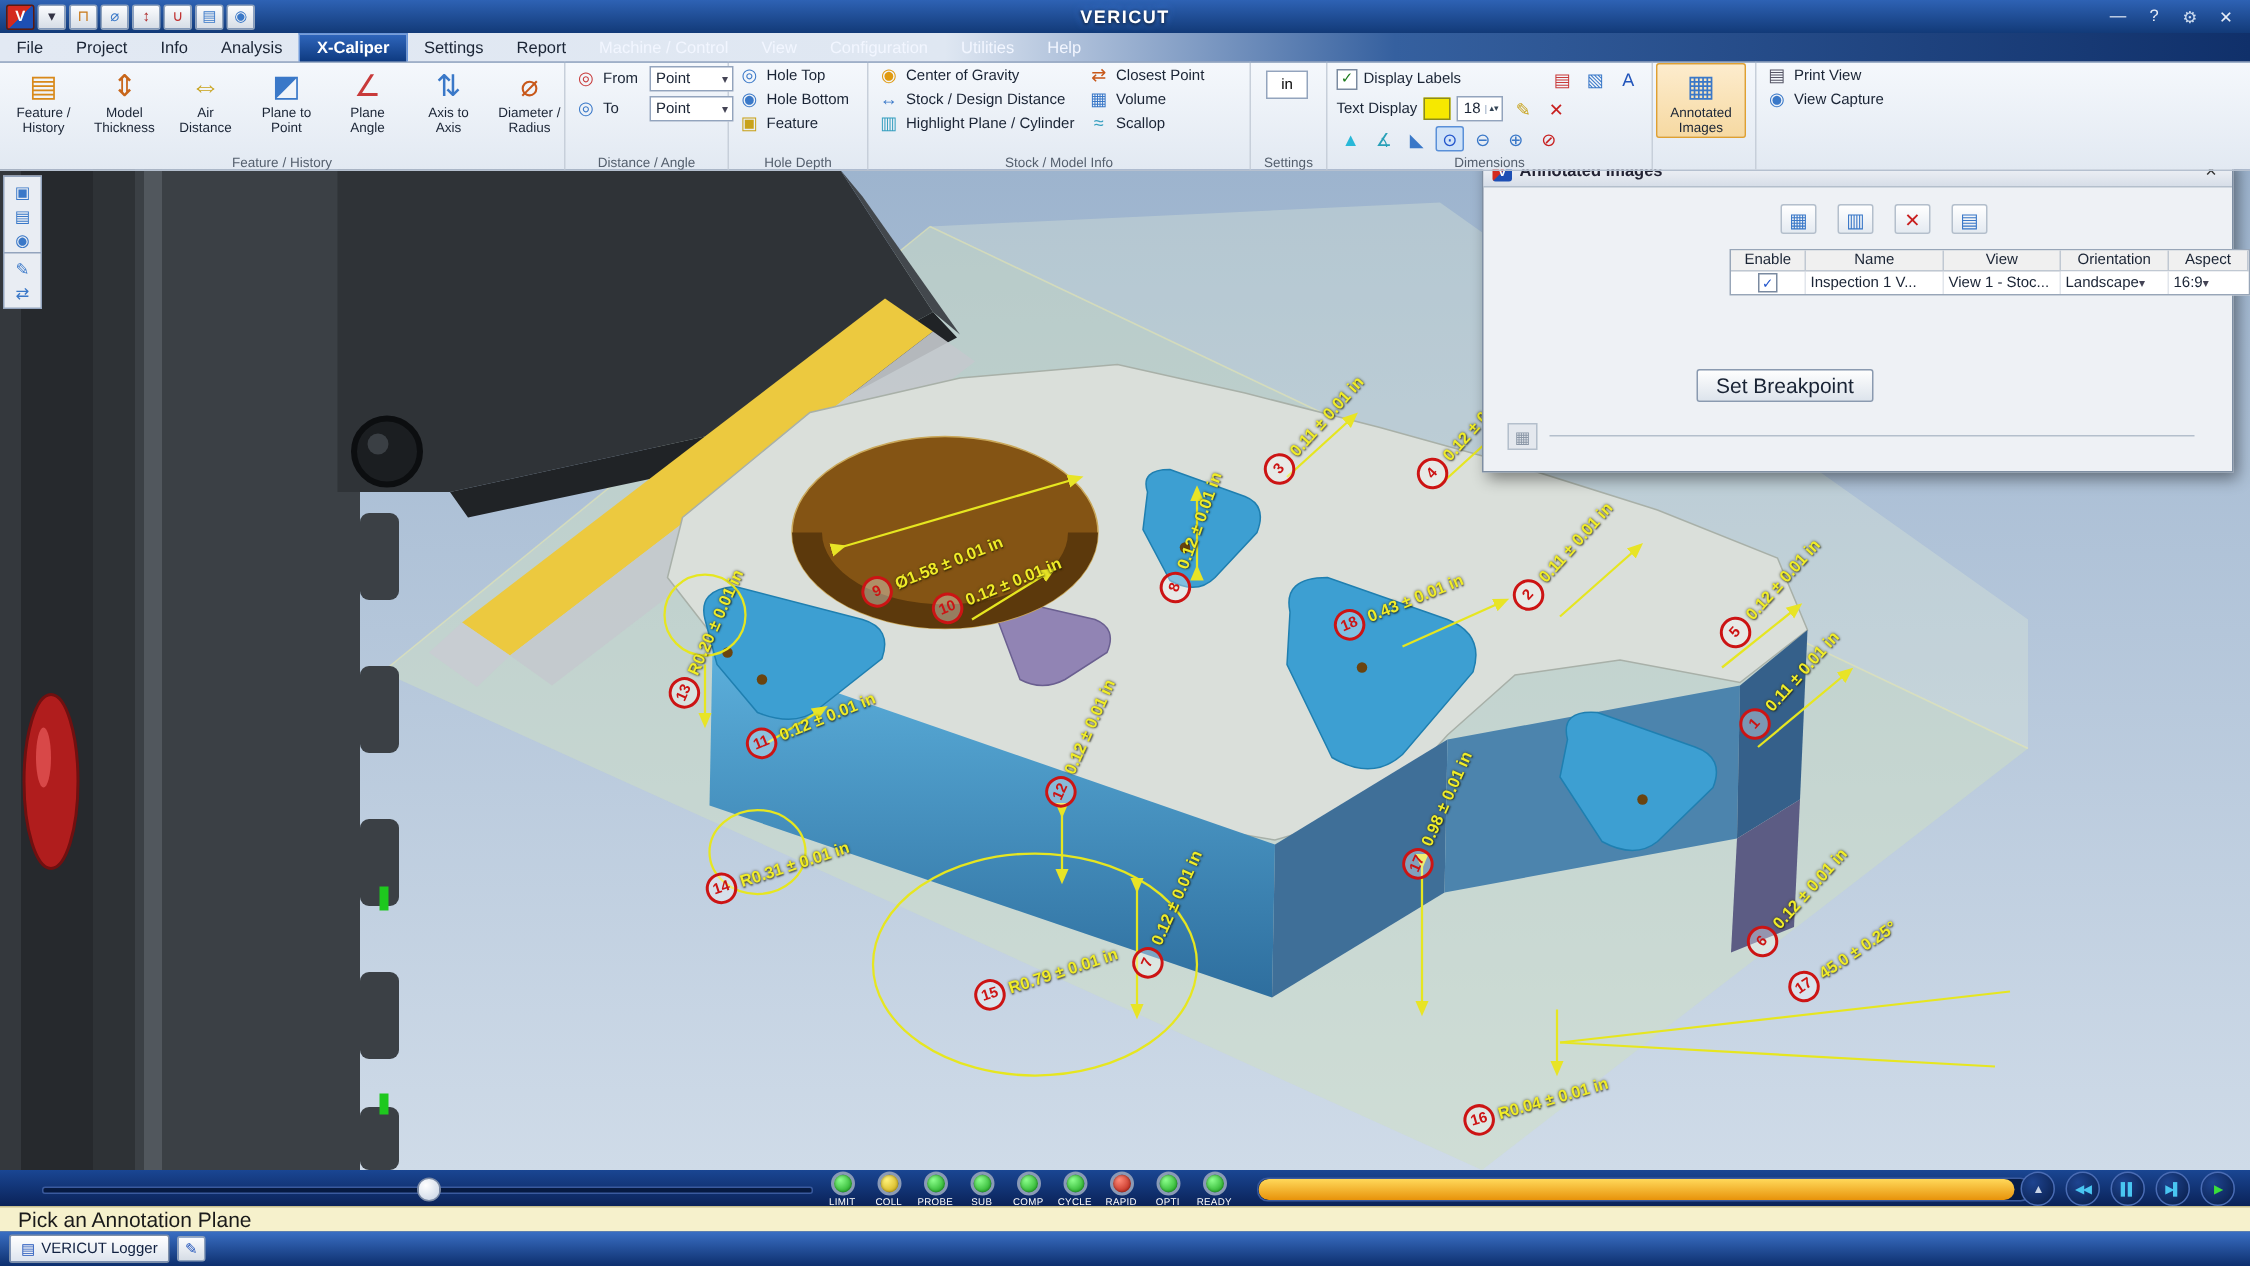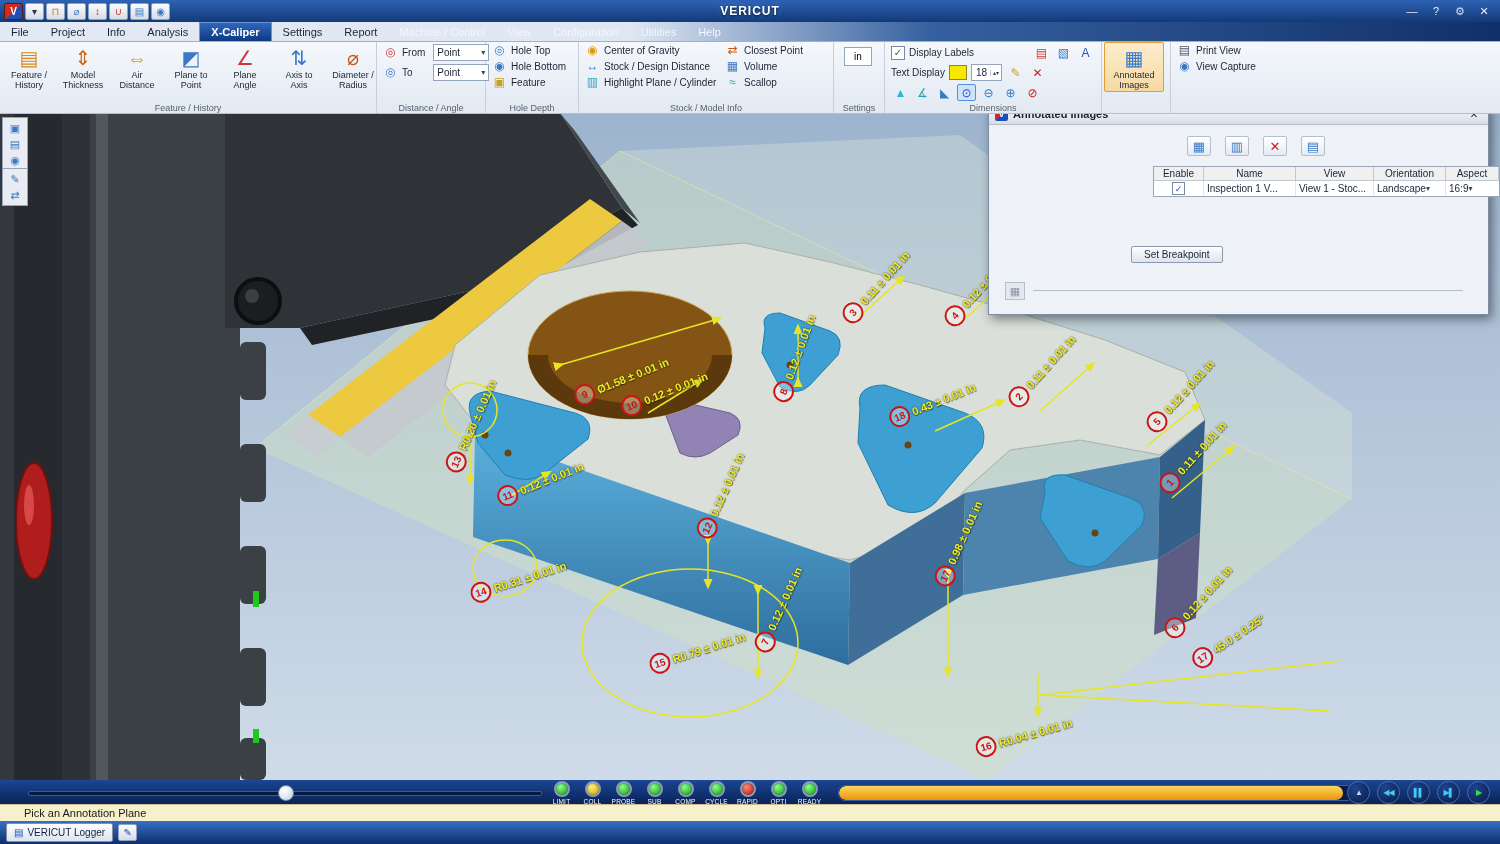--- a/index.html
+++ b/index.html
@@ -88,21 +88,21 @@
   .list-item{font-size:10px;height:14px;line-height:14px;padding:0 3px;}
   .list-item.selected{background:#2f78d8;color:#fff;}
   .tbl{position:absolute;left:140px;top:62px;width:345px;border:1px solid #98a6b8;background:#fff;margin-left:24px;}
   .tbl-head,.tbl-row{display:grid;grid-template-columns:50px 92px 78px 72px 1fr;}
   .th{background:#f0f0f0;border-right:1px solid #c0c8d2;border-bottom:1px solid #c0c8d2;
     font-size:10px;text-align:center;height:13px;line-height:13px;overflow:hidden;}
   .td{font-size:10px;height:15px;display:flex;align-items:center;padding:0 3px;
     border-right:1px solid #e2e6ec;overflow:hidden;white-space:nowrap;}
   .td.c{justify-content:center;}
   .td.dd2{justify-content:flex-start;background:#fff;}
-  .breakpoint-btn{position:absolute;left:142px;top:142px;font-size:10px;font-family:inherit;
+  .breakpoint-btn{position:absolute;left:142px;top:142px;font-size:14px;font-family:inherit;
     padding:2px 12px;border:1px solid #8a9ab0;border-radius:2px;background:linear-gradient(#fefefe,#dde4ec);color:#1a2435;}
   .dlg-bottom-icon{position:absolute;left:16px;top:178px;width:18px;height:16px;border:1px solid #b4bfcc;
     background:#e4e8ee;display:flex;align-items:center;justify-content:center;font-size:11px;}
   .dlg-rule{position:absolute;left:44px;top:186px;width:430px;border-top:1px solid #b4bfcc;}
   
   .timeline{position:absolute;top:780px;left:0;right:0;height:24px;
     background:linear-gradient(#1a4693,#0a2258);z-index:30;}
   .slider-track{position:absolute;left:28px;top:11px;width:512px;height:3px;background:#061a42;
     border:1px solid #3a5a9e;border-radius:2px;}
   .slider-handle{position:absolute;top:-7px;width:14px;height:14px;border-radius:50%;
@@ -118,22 +118,22 @@
     border:1px solid #3a5a9e;border-radius:7px;overflow:hidden;}
   .progress-fill{height:100%;background:linear-gradient(#ffd85a,#e8930a);border-radius:7px;}
   .playback{position:absolute;right:10px;top:1px;display:flex;gap:7px;align-items:center;height:22px;}
   .pbtn{width:21px;height:21px;border-radius:50%;background:radial-gradient(circle at 35% 30%,#1e4490,#081c46);
     border:1px solid #4a6cb4;color:#49c6f2;display:flex;align-items:center;justify-content:center;
     font-size:8px;letter-spacing:-1px;}
   .pbtn.green{color:#3ae03a;}
   .pbtn.grey{color:#c8d4e6;}
   
   .statusbar{position:absolute;top:804px;left:0;right:0;height:17px;background:#f6f1cc;
-    border-top:1px solid #c8c090;display:flex;align-items:center;padding-left:24px;
-    font-size:11px;color:#1a1a1a;z-index:30;box-sizing:border-box;}
+    border-top:1px solid #c8c090;display:flex;align-items:center;padding-left:12px;
+    font-size:14px;color:#1a1a1a;z-index:30;box-sizing:border-box;}
   .loggerbar{position:absolute;top:821px;left:0;right:0;height:23px;
     background:linear-gradient(#3a6fc4,#0d2f6e);display:flex;align-items:center;gap:5px;
     padding-left:6px;z-index:30;}
   .logger-btn{height:17px;background:linear-gradient(#ffffff,#dde4ee);border:1px solid #7e90aa;
     border-radius:2px;display:flex;align-items:center;gap:4px;font-size:10px;padding:0 7px;color:#102040;}
 </style>
 </head>
 <body>
 
 <div class="titlebar">

